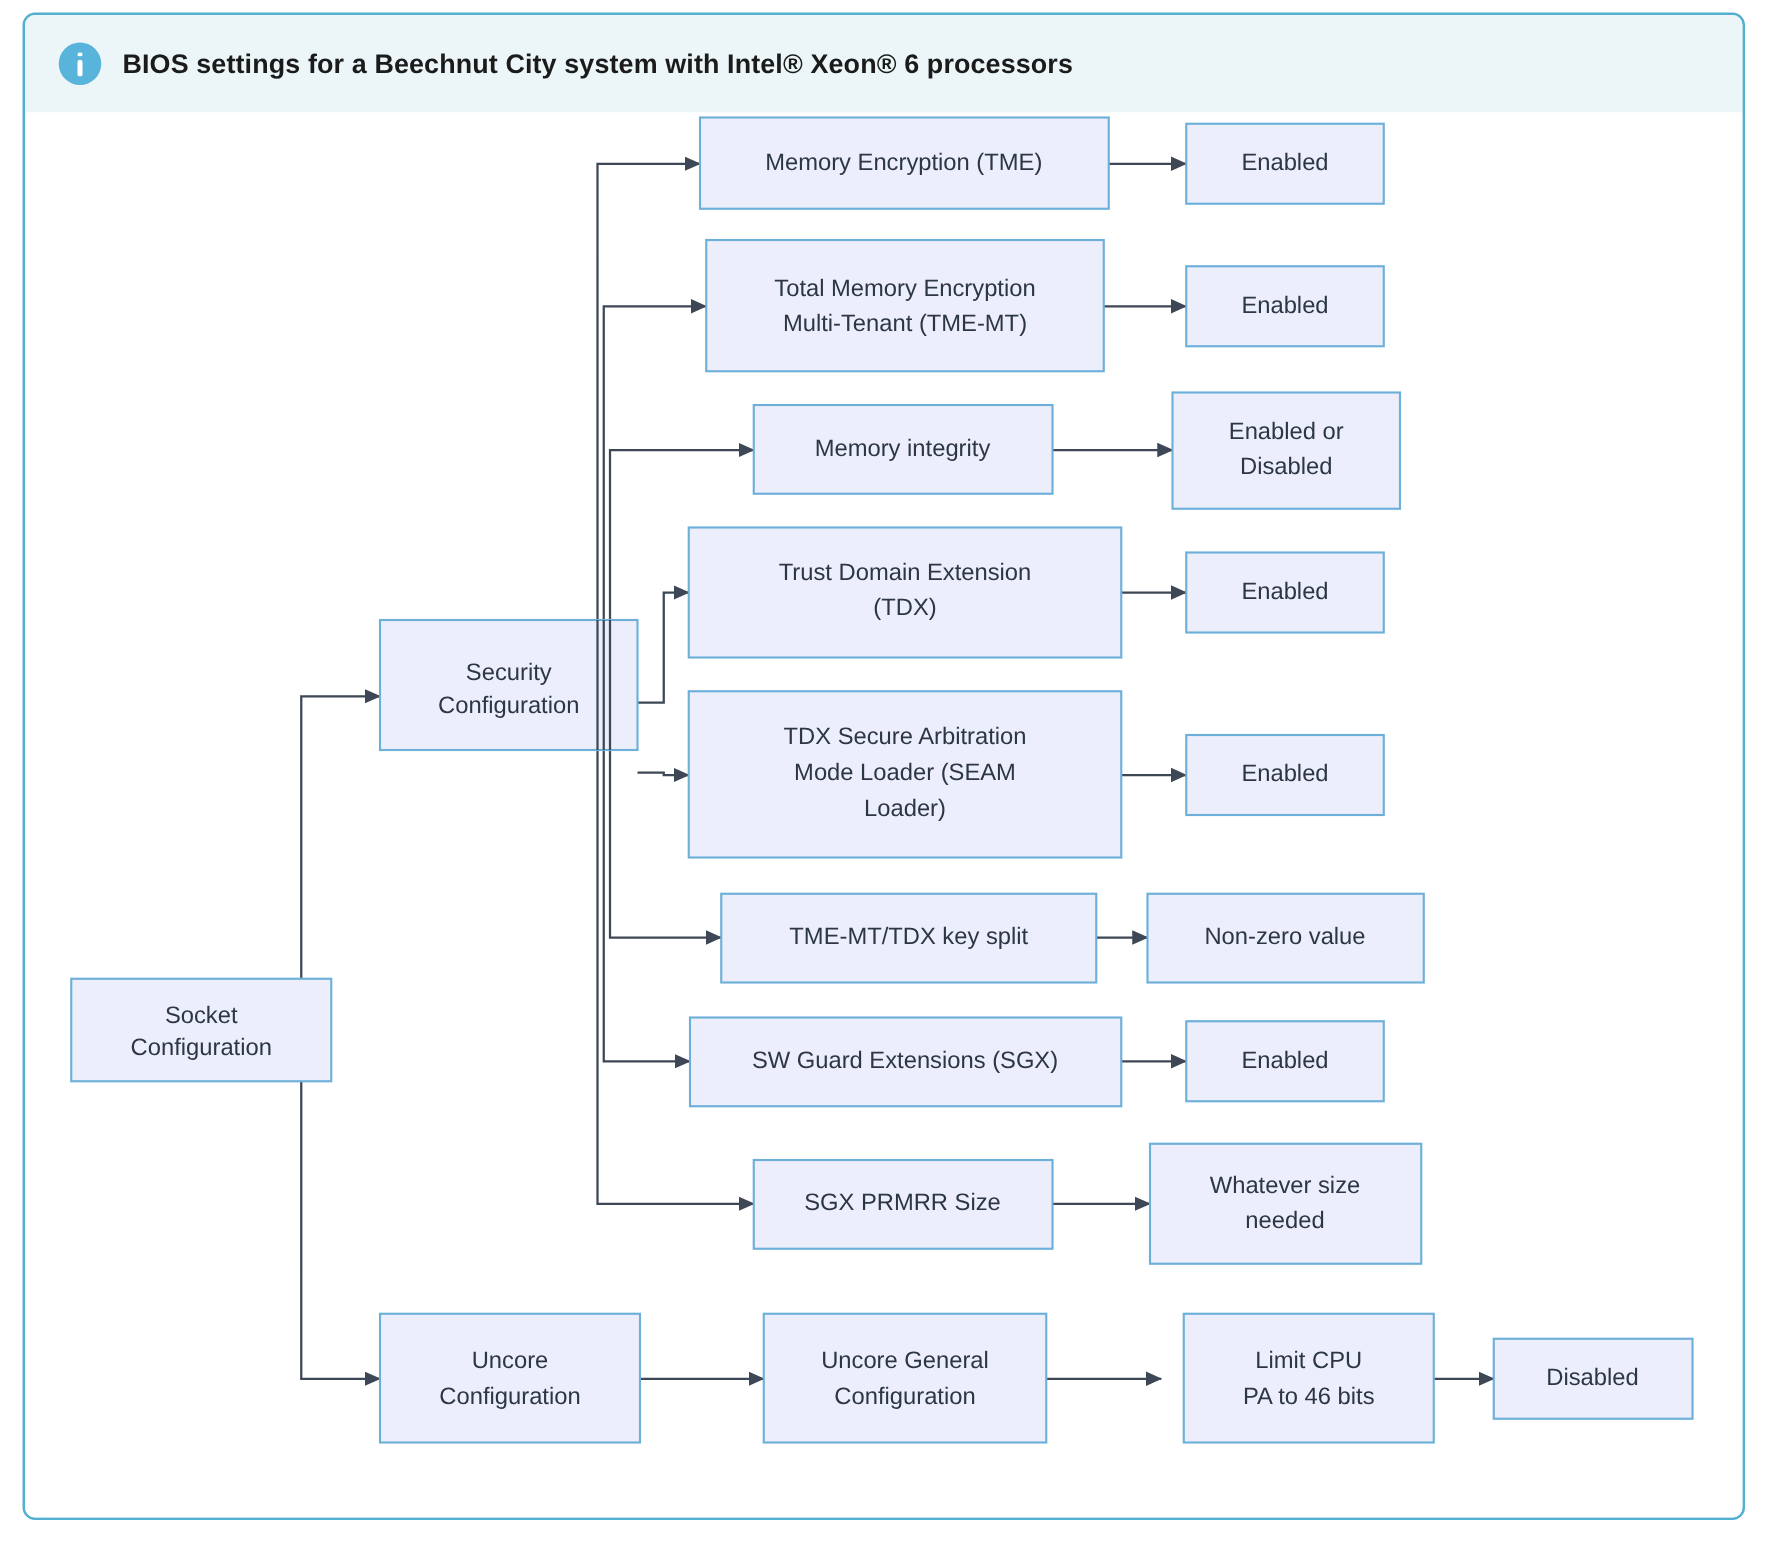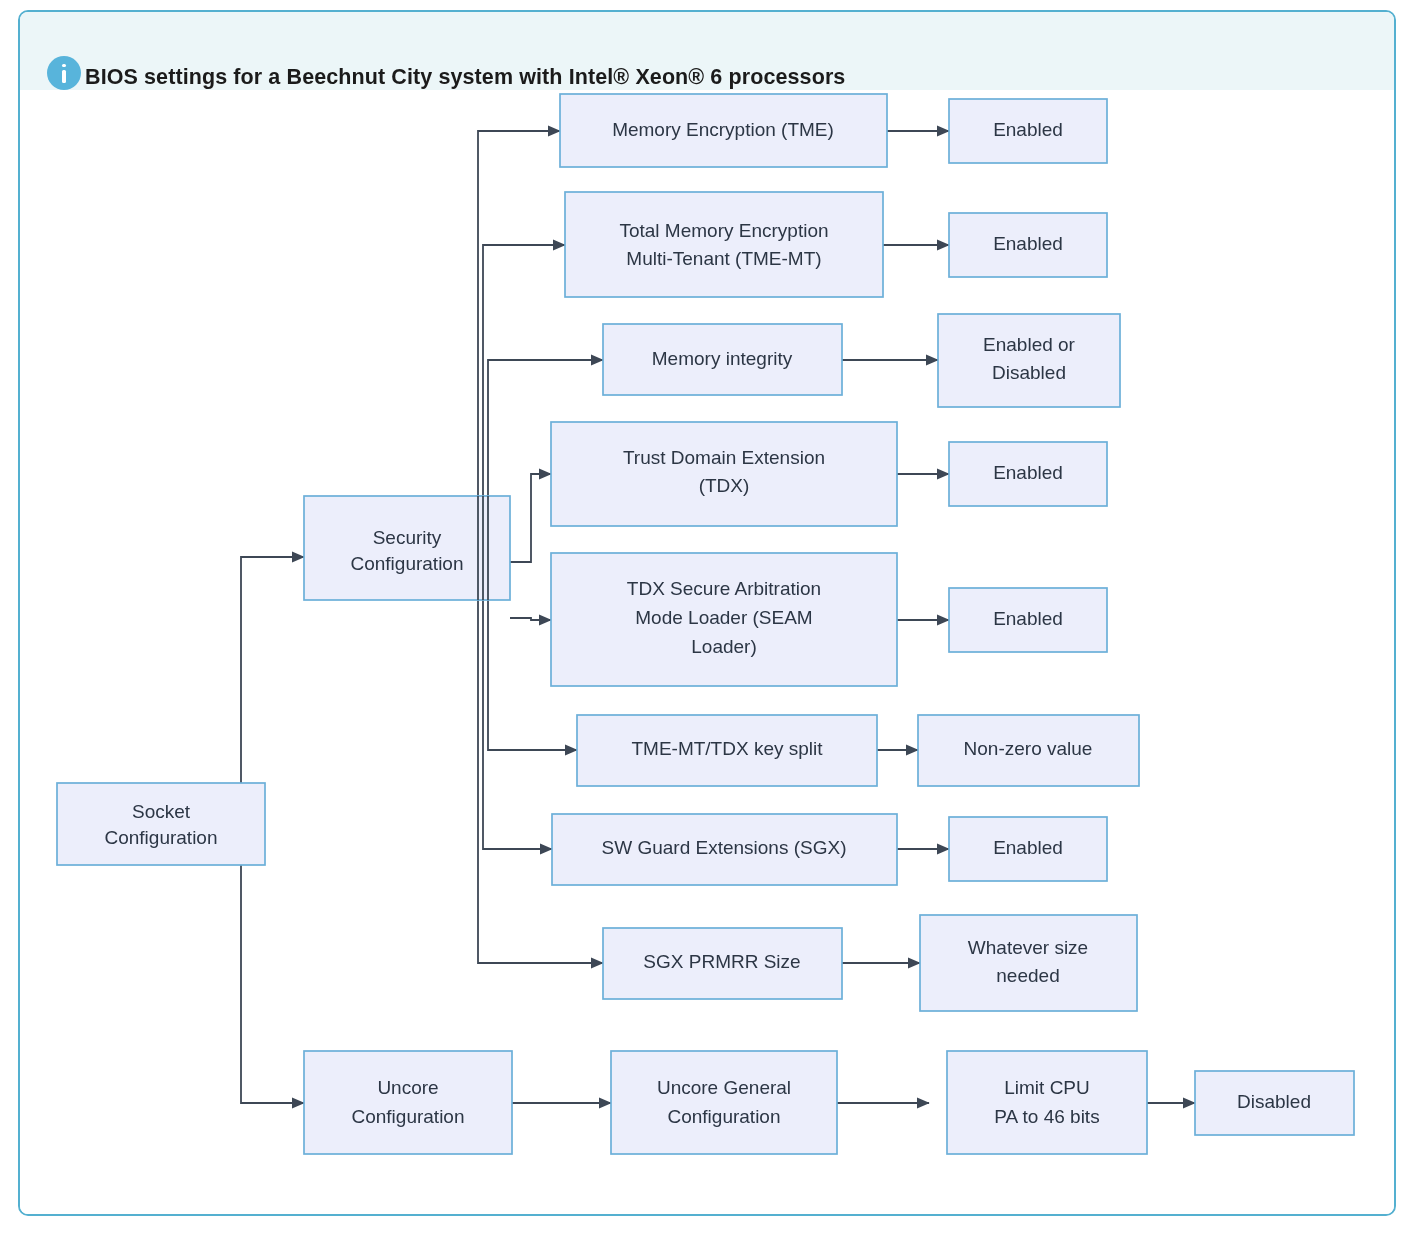--- a/index.html
+++ b/index.html
@@ -23,23 +23,23 @@
     border: 2px solid #54b0d0;
     border-radius: 10px;
     background: #ffffff;
     overflow: hidden;
   }
   #note-header {
     height: 78px;
     box-sizing: border-box;
     background: #ecf6f8;
     display: flex;
-    align-items: flex-end;
+    align-items: center;
     padding-left: 27px;
-    gap: 4px;
+    gap: 17px;
   }
   #info-icon {
     width: 34px;
     height: 34px;
     border-radius: 50%;
     background: #58b4db;
     flex: 0 0 auto;
     position: relative;
   }
   #info-icon::before {

